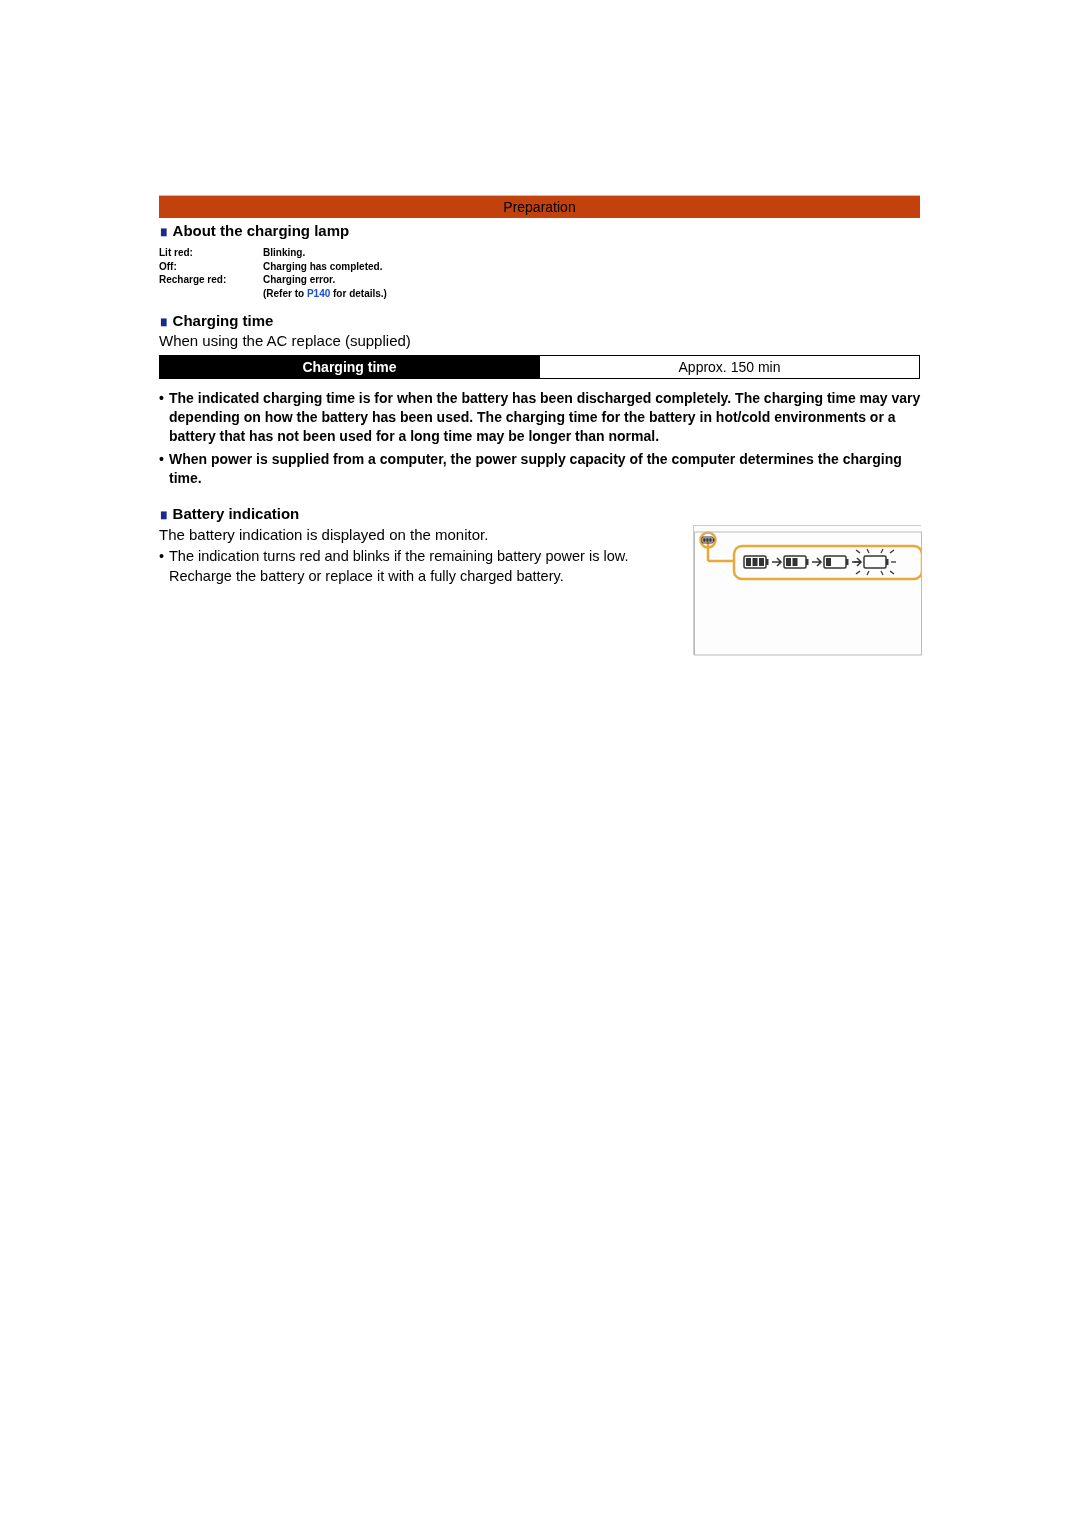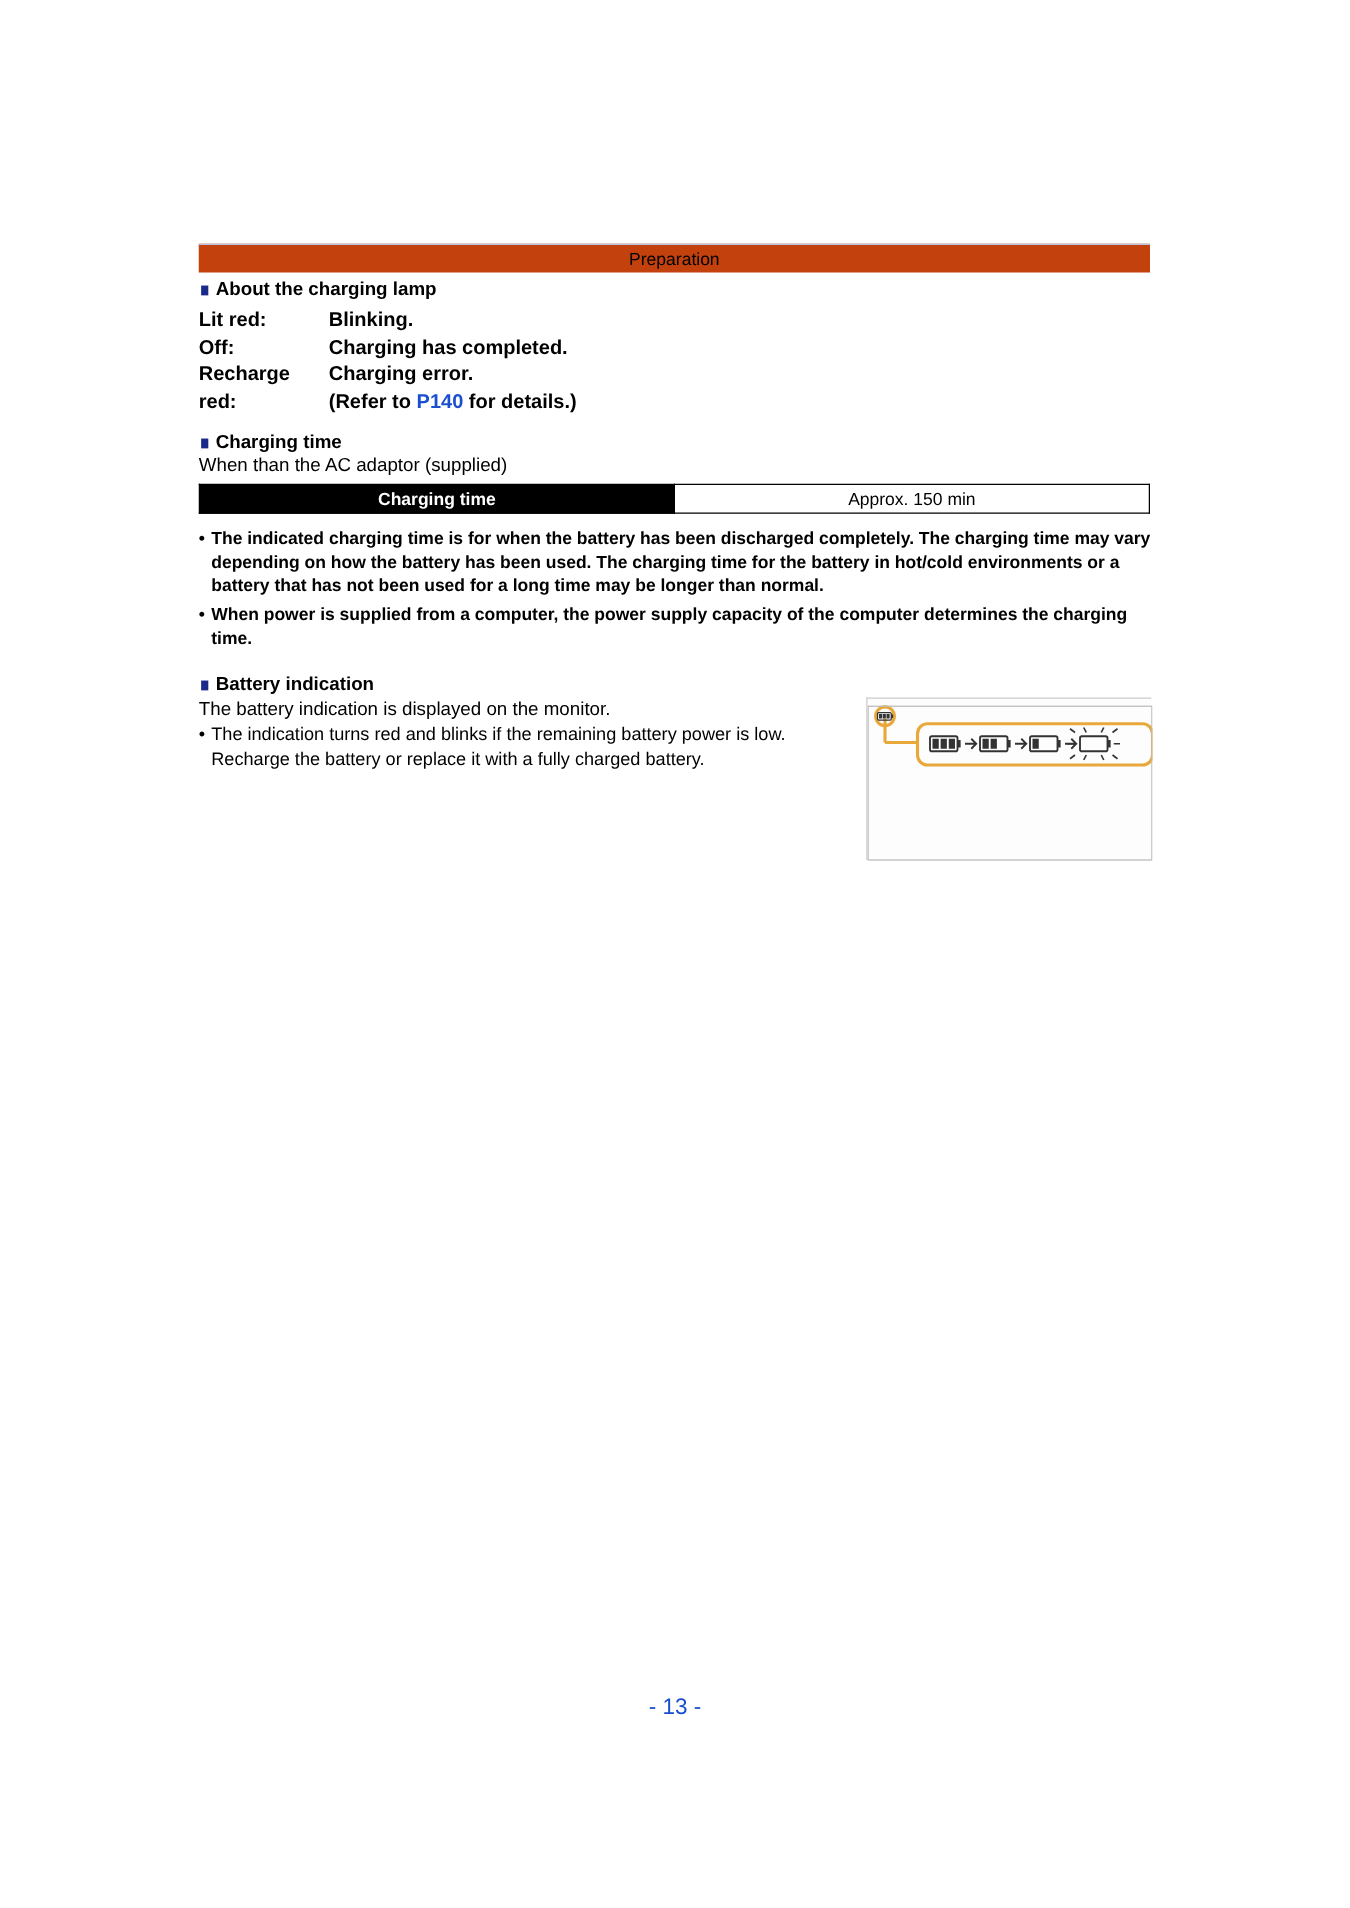--- a/index.html
+++ b/index.html
@@ -33,21 +33,21 @@
   }
   .block-heading .sq {
     color: #1a2a8a;
     font-size: 15px;
     display: inline-block;
     margin-right: 4px;
   }
   .lamp-table {
     margin-top: 6px;
     font-weight: bold;
-    font-size: 16px;
+    font-size: 10px;
     line-height: 1.35;
   }
   .lamp-row {
     display: flex;
     align-items: flex-start;
   }
   .lamp-row .label {
     width: 104px;
     flex-shrink: 0;
   }
@@ -164,21 +164,21 @@
       <div class="val">
         <span>Charging error.</span><br>
         <span>(Refer to </span><span class="link-blue">P140</span><span> for details.)</span>
       </div>
     </div>
   </div>
 
   <div class="block-heading" style="margin-top:12px;">
     <span class="sq">∎</span><span>Charging time</span>
   </div>
-  <div class="subtext">When than the AC adaptor (supplied)</div>
+  <div class="subtext">When using the AC replace (supplied)</div>
 
   <table class="charge-table">
     <tbody>
         <tr>
       <th>Charging time</th>
       <td>Approx. 150 min</td>
     </tr>
   </tbody>
     </table>
 
@@ -276,15 +276,14 @@
               <line x1="17" y1="-3" x2="19" y2="-7"></line>
               <line x1="5" y1="15" x2="3" y2="19"></line>
               <line x1="17" y1="15" x2="19" y2="19"></line>
             </g>
           </g>
         </g>
       </svg>
     </div>
   </div>
 
-  <div class="page-number">- 13 -</div>
 
 </div>
 
 </body></html>

